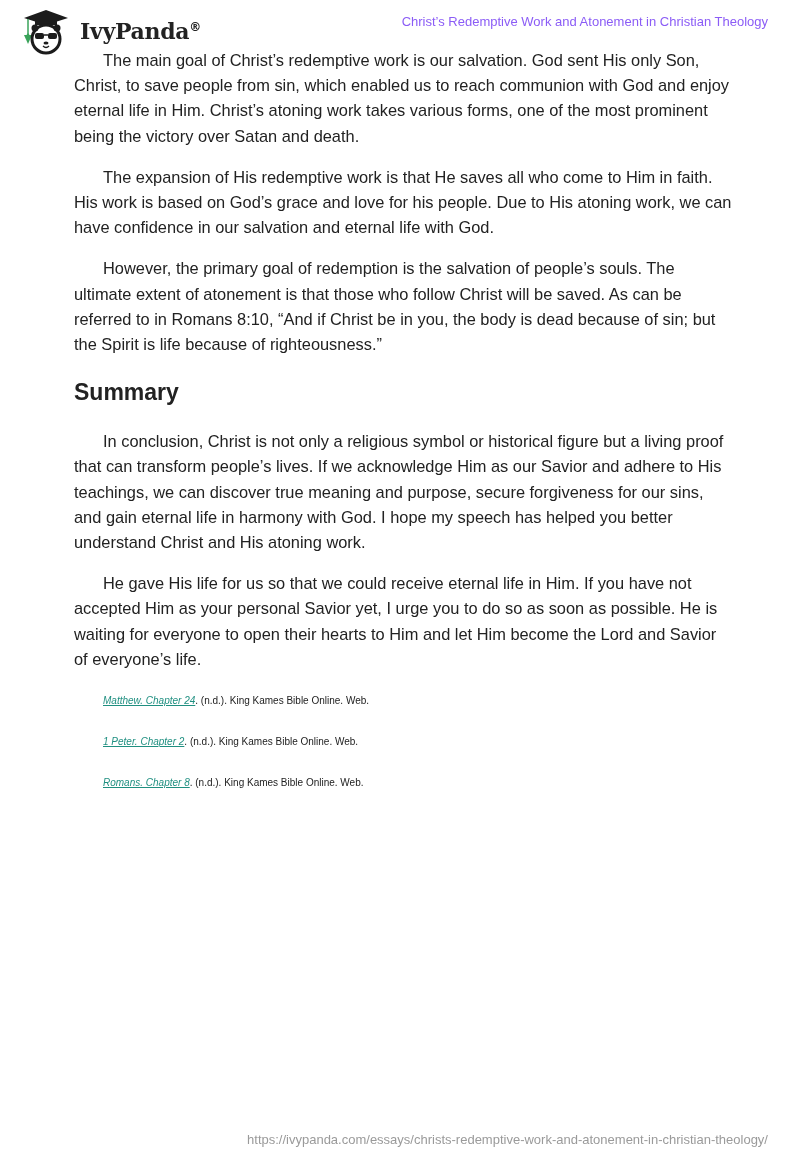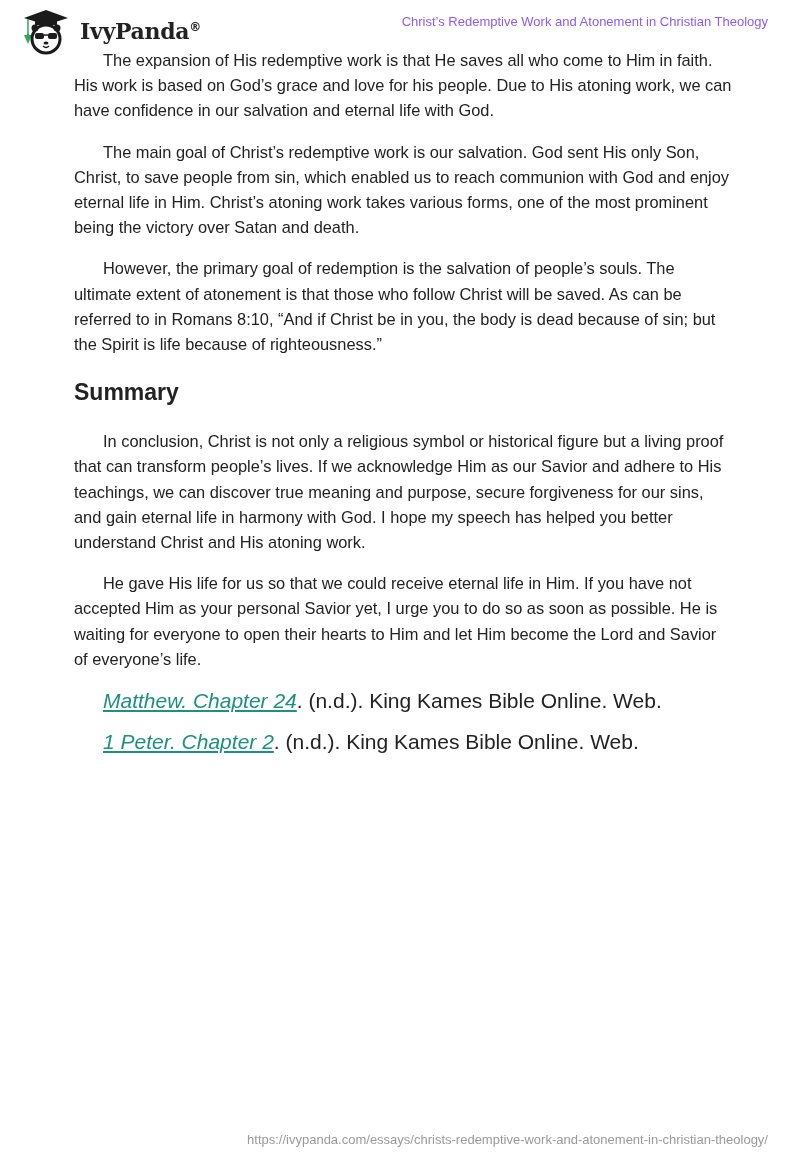--- a/index.html
+++ b/index.html
@@ -72,21 +72,21 @@
     }
     h2.section {
       font-size: 23px;
       font-weight: bold;
       margin: 18px 0 20px 0;
       color: #222;
       line-height: 34px;
     }
     p.ref {
       margin: 15px 0 16px 0;
-      font-size: 21px;
+      font-size: 10px;
       line-height: 25.2px;
       text-indent: 29px;
       color: #222;
     }
     a.ref-link {
       color: #1f8f80;
       font-style: italic;
       text-decoration: underline;
     }
     .ital { font-style: italic; }
@@ -123,30 +123,33 @@
 
       <ellipse cx="28" cy="35" rx="2.5" ry="1.6" fill="#1b1b1b"></ellipse>
       <path d="M25,38 Q28,41 31,38" stroke="#1b1b1b" stroke-width="1.3" fill="none"></path>
     </svg>
     <span class="logo-text"><span>IvyPanda</span><span class="logo-reg">®</span></span>
   </div>
   <div class="doc-title">Christ’s Redemptive Work and Atonement in Christian Theology</div>
 </div>
 
 <div class="content">
+  <p class="para">The main goal of Christ’s redemptive work is our salvation. God sent His only Son, Christ, to save people from sin, which enabled us to reach communion with God and enjoy eternal life in Him. Christ’s atoning work takes various forms, one of the most prominent being the victory over Satan and death.</p>
   <p class="para" style="margin-top:0;">The expansion of His redemptive work is that He saves all who come to Him in faith. His work is based on God’s grace and love for his people. Due to His atoning work, we can have confidence in our salvation and eternal life with God.</p>
-  <p class="para">The main goal of Christ’s redemptive work is our salvation. God sent His only Son, Christ, to save people from sin, which enabled us to reach communion with God and enjoy eternal life in Him. Christ’s atoning work takes various forms, one of the most prominent being the victory over Satan and death.</p>
   <p class="para">However, the primary goal of redemption is the salvation of people’s souls. The ultimate extent of atonement is that those who follow Christ will be saved. As can be referred to in Romans 8:10, “And if Christ be in you, the body is dead because of sin; but the Spirit is life because of righteousness.”</p>
 
   <h2 class="section">Summary</h2>
   <p class="para">In conclusion, Christ is not only a religious symbol or historical figure but a living proof that can transform people’s lives. If we acknowledge Him as our Savior and adhere to His teachings, we can discover true meaning and purpose, secure forgiveness for our sins, and gain eternal life in harmony with God. I hope my speech has helped you better understand Christ and His atoning work.</p>
   <p class="para">He gave His life for us so that we could receive eternal life in Him. If you have not accepted Him as your personal Savior yet, I urge you to do so as soon as possible. He is waiting for everyone to open their hearts to Him and let Him become the Lord and Savior of everyone’s life.</p>
 
 
   <p class="ref">
     <a class="ref-link">Matthew. Chapter 24</a><span>. (n.d.). King Kames Bible Online. Web.</span>
   </p>
   <p class="ref">
     <a class="ref-link">1 Peter. Chapter 2</a><span>. (n.d.). King Kames Bible Online. Web.</span>
   </p>
+  <p class="ref">
+    <a class="ref-link">Romans. Chapter 8</a><span>. (n.d.). King Kames Bible Online. Web.</span>
+  </p>
 </div>
 
 <div class="footer-url">https://ivypanda.com/essays/christs-redemptive-work-and-atonement-in-christian-theology/</div>
 
 </body></html>

